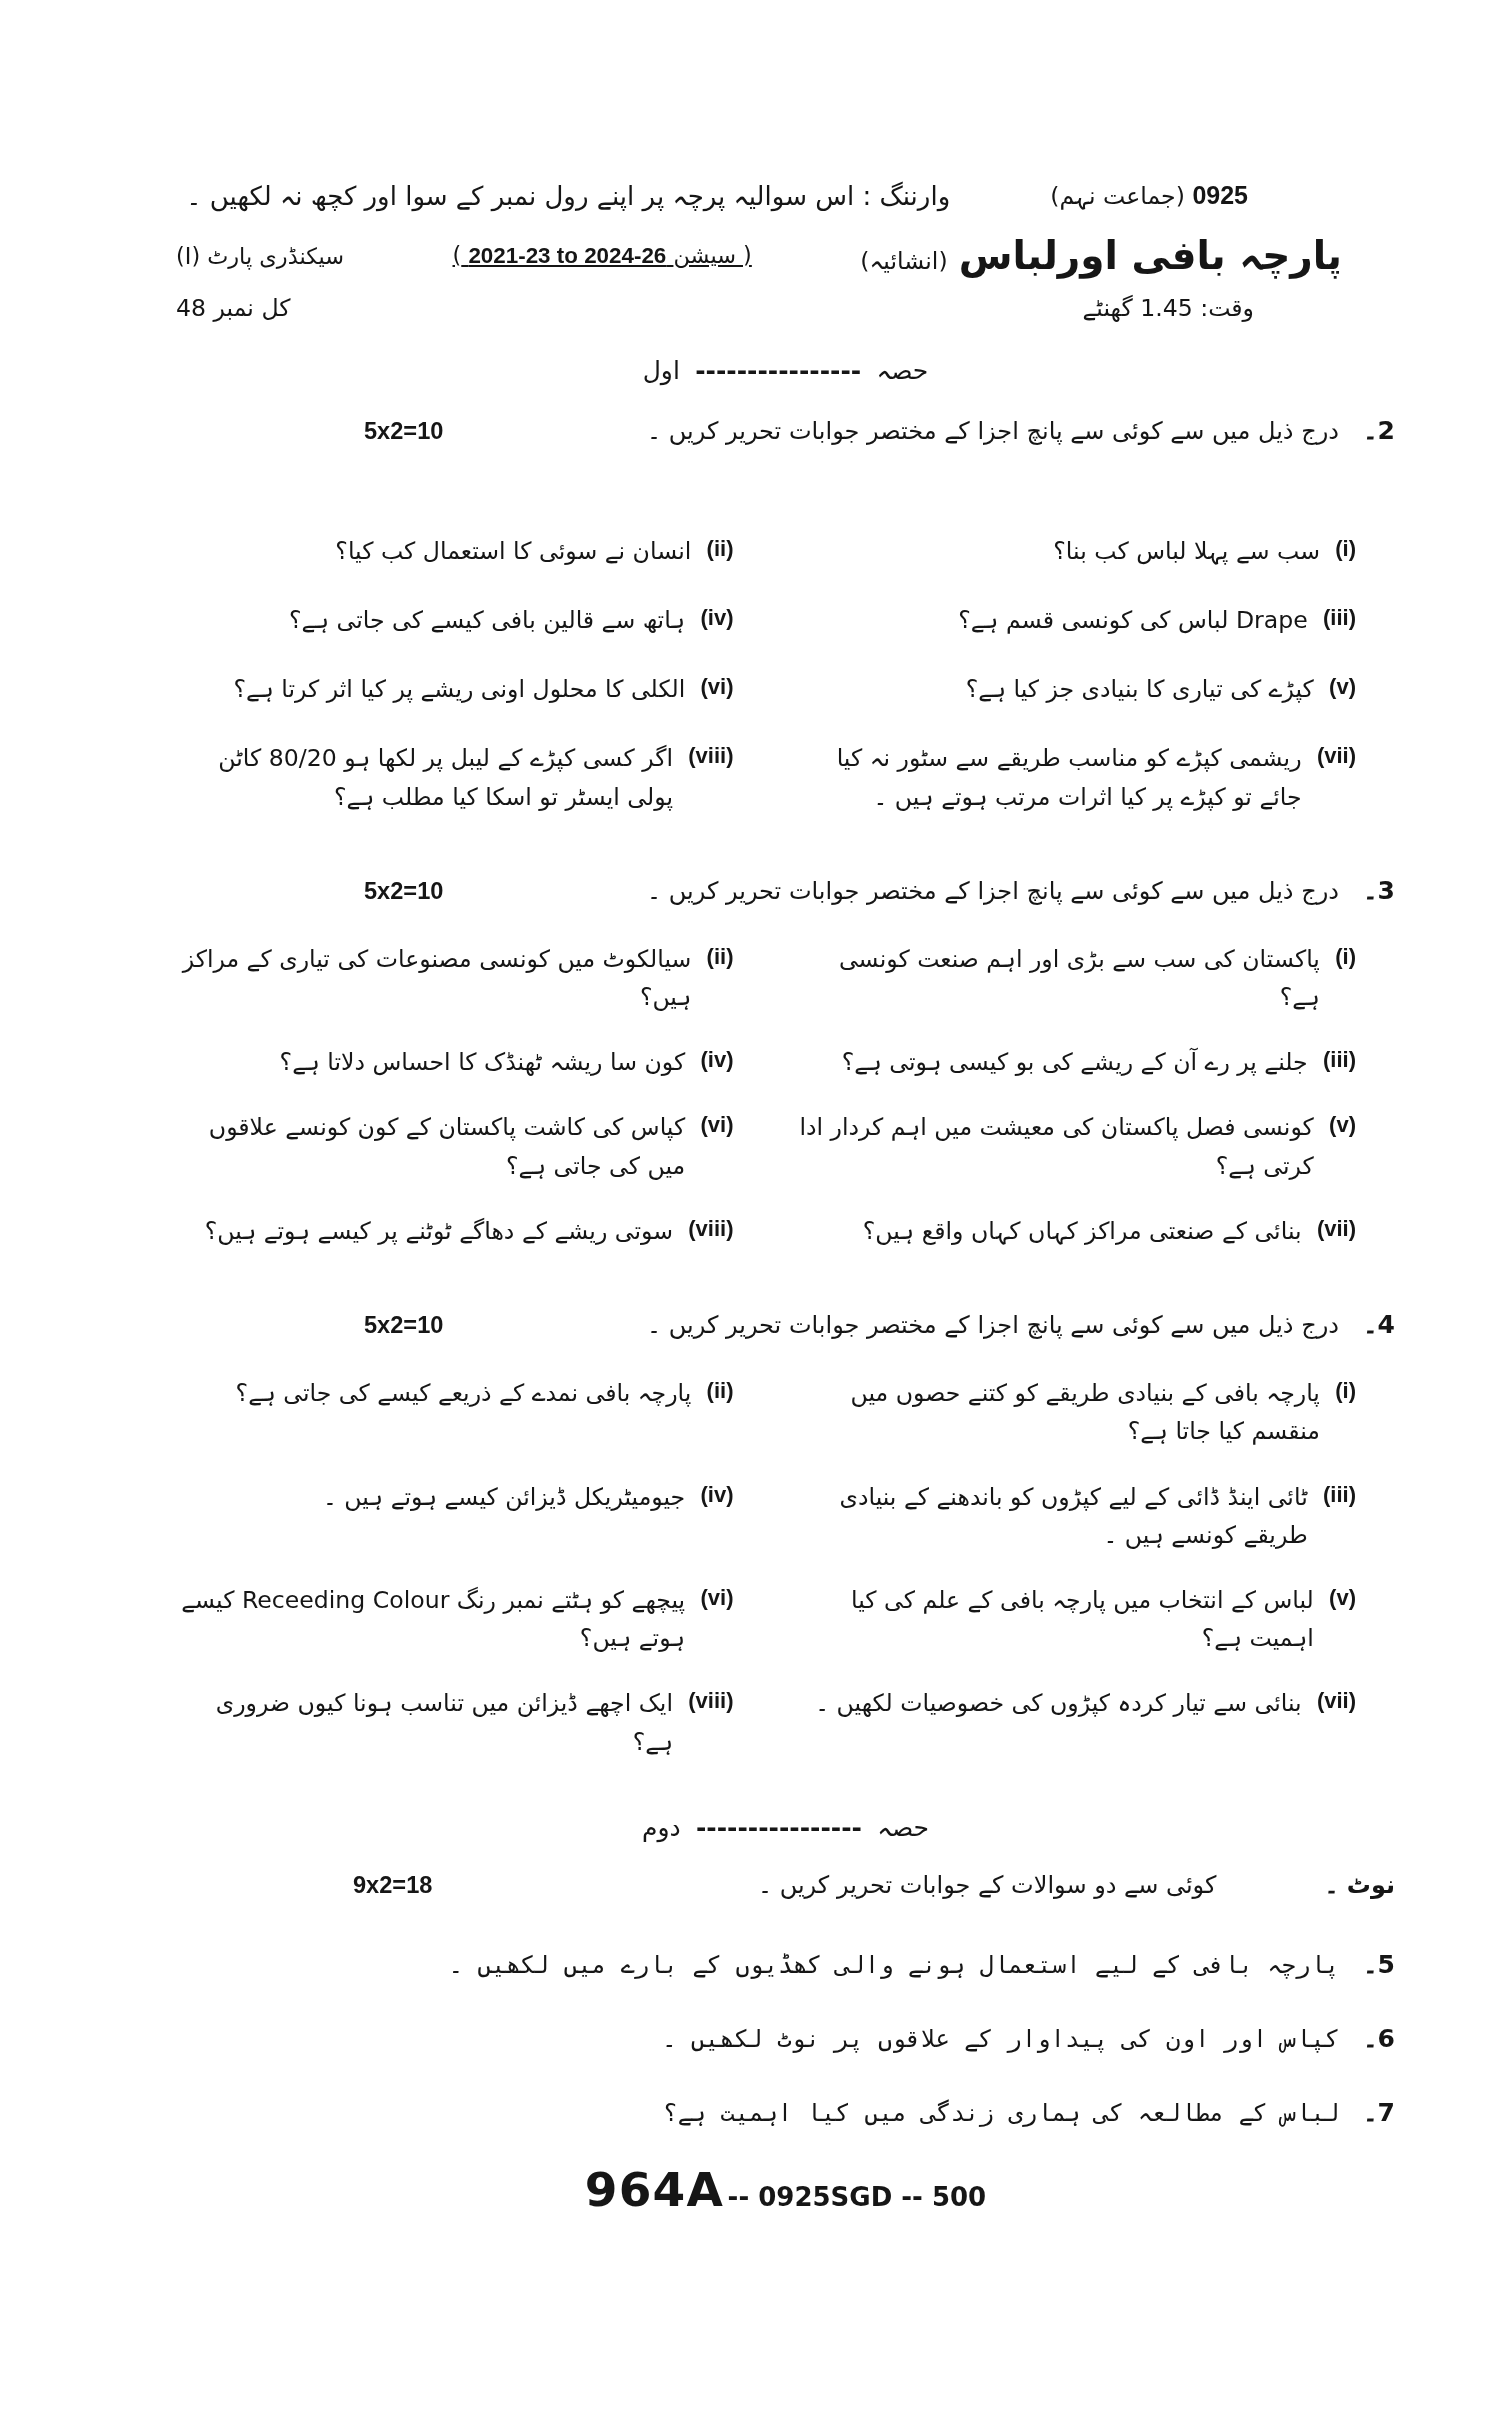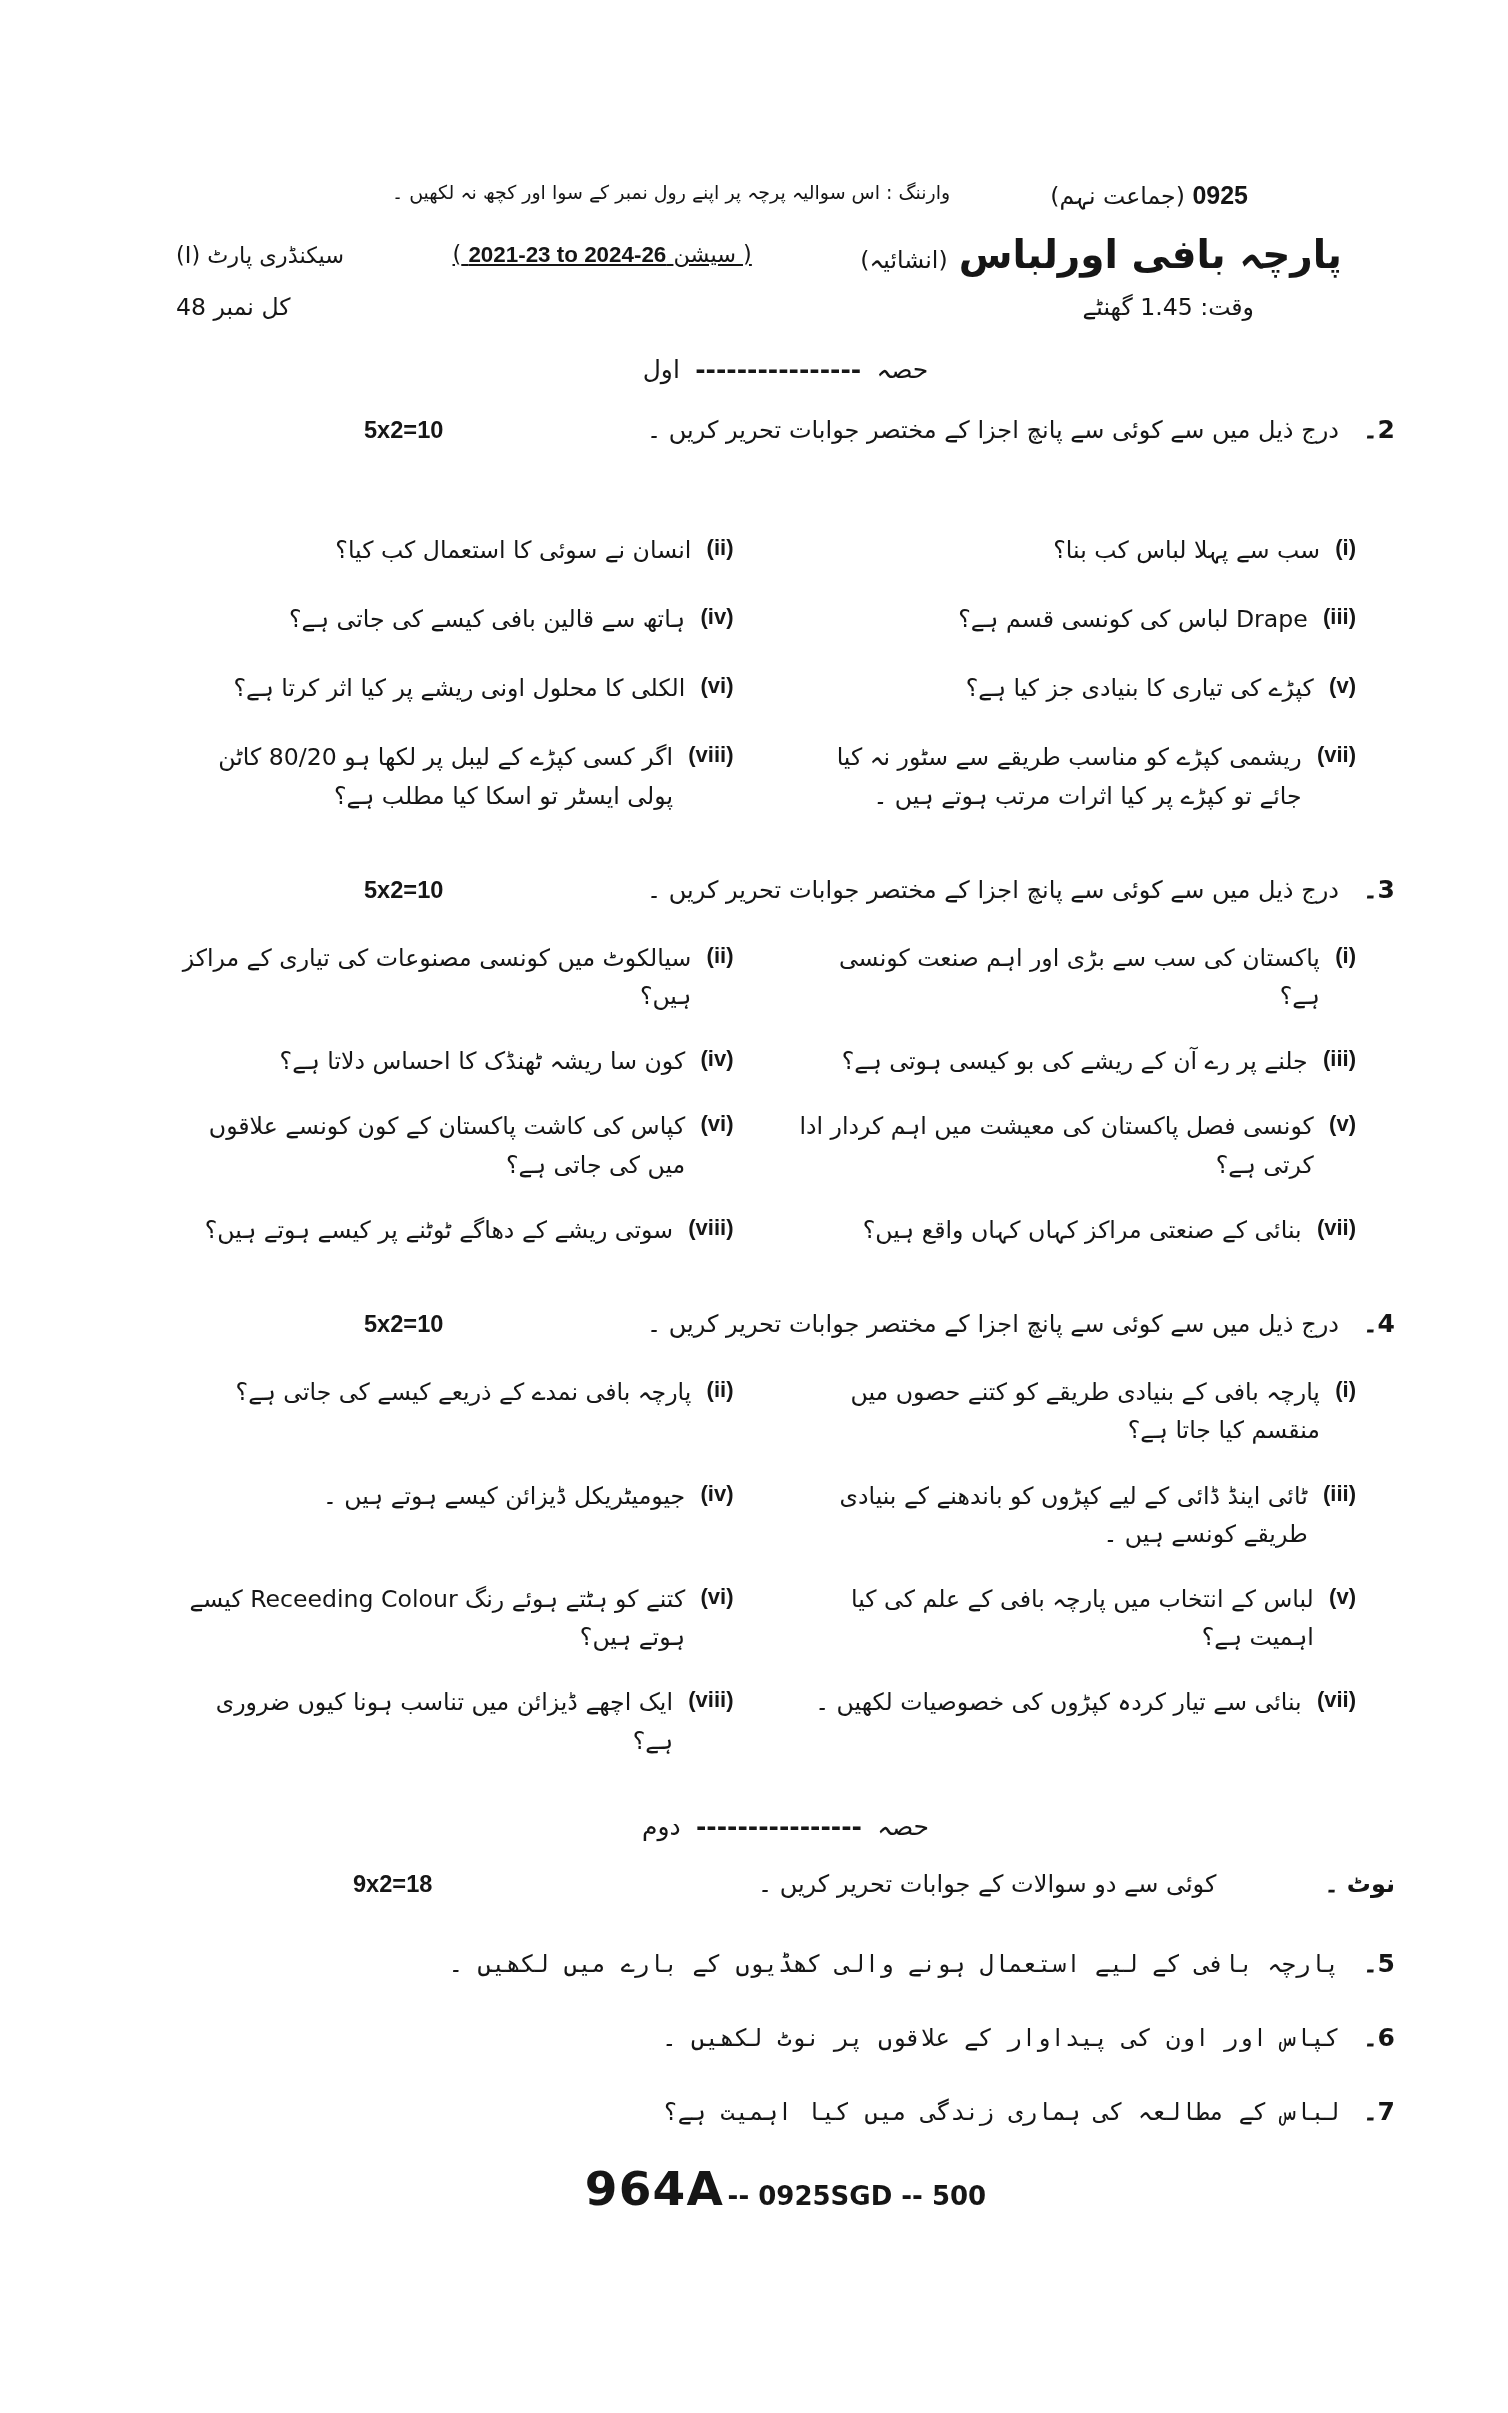--- a/index.html
+++ b/index.html
@@ -12,21 +12,21 @@
     color:#161616;
     box-sizing:border-box;
     padding:181px 113px 0 177px;
     overflow:hidden;
   }
   .latin{direction:ltr;unicode-bidi:embed;font-family:"Liberation Sans","DejaVu Sans",sans-serif;}
   
   .hdr-row1{display:flex;align-items:flex-start;gap:100px;}
   .code-class{margin-right:147px;font-size:23.6px;white-space:nowrap;}
   .code-class .latin{font-weight:bold;font-size:25px;}
-  .warning{font-size:19px;white-space:nowrap;}
+  .warning{font-size:26px;white-space:nowrap;}
   .hdr-row2{display:flex;justify-content:space-between;align-items:center;margin-top:22.4px;}
   .title-block{margin-right:53px;white-space:nowrap;}
   .paper-title{font-size:39px;font-weight:bold;}
   .title-note{font-size:23.6px;margin-right:8.2px;}
   .session{font-size:22.4px;white-space:nowrap;text-decoration:underline;}
   .session .latin{font-weight:bold;}
   .secondary{font-size:22.4px;white-space:nowrap;text-align:right;}
   .hdr-row3{display:flex;justify-content:space-between;align-items:center;margin-top:15.3px;}
   .time{margin-right:141px;font-size:23.6px;white-space:nowrap;}
   .total-marks{font-size:23.6px;white-space:nowrap;}
@@ -196,21 +196,21 @@
     <div class="item">
         <span class="ilabel latin">(iv)</span>
         <span class="itext">جیومیٹریکل ڈیزائن کیسے ہوتے ہیں ۔</span>
       </div>
     <div class="item">
         <span class="ilabel latin">(v)</span>
         <span class="itext">لباس کے انتخاب میں پارچہ بافی کے علم کی کیا اہمیت ہے؟</span>
       </div>
     <div class="item">
         <span class="ilabel latin">(vi)</span>
-        <span class="itext">کتنے کو ہٹتے ہوئے رنگ Receeding Colour کیسے ہوتے ہیں؟</span>
+        <span class="itext">پیچھے کو ہٹتے نمبر رنگ Receeding Colour کیسے ہوتے ہیں؟</span>
       </div>
     <div class="item">
         <span class="ilabel latin">(vii)</span>
         <span class="itext">بنائی سے تیار کردہ کپڑوں کی خصوصیات لکھیں ۔</span>
       </div>
     <div class="item">
         <span class="ilabel latin">(viii)</span>
         <span class="itext">ایک اچھے ڈیزائن میں تناسب ہونا کیوں ضروری ہے؟</span>
       </div>
   </div>

